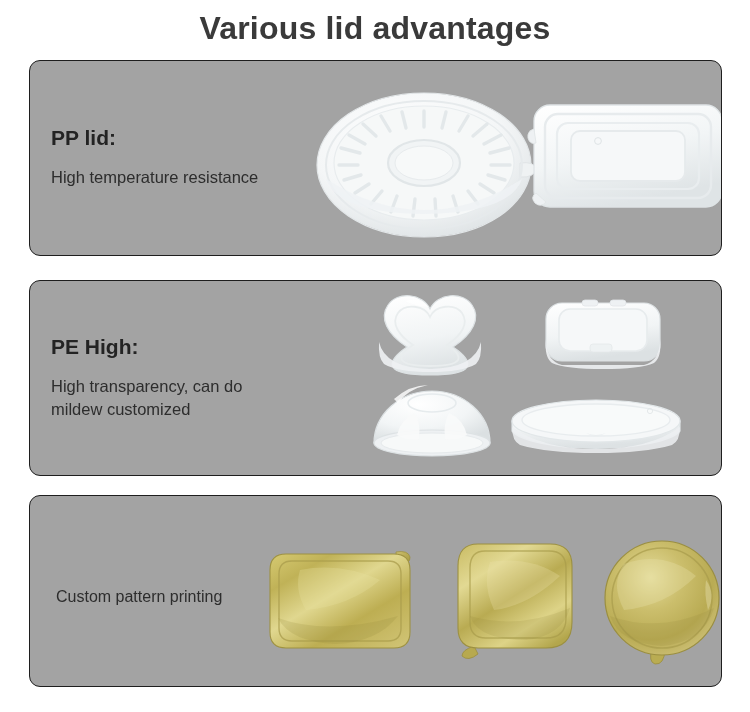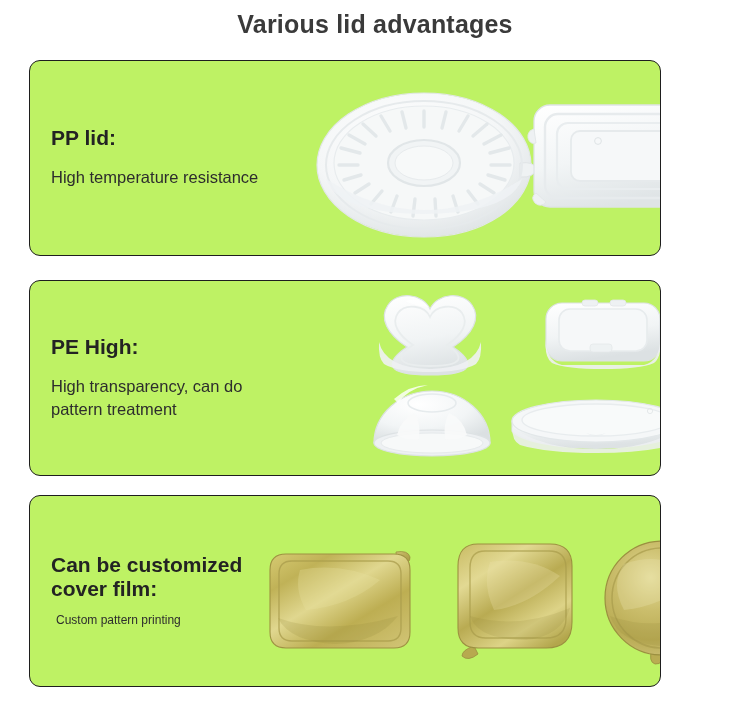--- a/index.html
+++ b/index.html
@@ -7,50 +7,50 @@
     width: 750px; height: 712px;
     background: #ffffff;
     font-family: "Liberation Sans", sans-serif;
     overflow: hidden;
   }
   .page { position: relative; width: 750px; height: 712px; background:#fff; }
 
   .page-title {
     position: absolute; top: 10px; left: 0; width: 750px;
     text-align: center;
-    font-size: 25px; font-weight: bold; color: #3a3a3a;
+    font-size: 32px; font-weight: bold; color: #3a3a3a;
     letter-spacing: .2px;
   }
 
   .panel {
     position: absolute;
-    left: 29px; width: 632px;
+    left: 29px; width: 693px;
     border: 1.4px solid #1e1e1e;
     border-radius: 11px;
-    background: #bef264;
+    background: #a3a3a3;
     overflow: hidden;
   }
   #panel-1 { top: 60px;  height: 196px; }
   #panel-2 { top: 280px; height: 196px; }
   #panel-3 { top: 495px; height: 192px; }
 
   .panel-text {
     position: absolute; left: 21px; top: 50%;
     transform: translateY(-50%);
     z-index: 5;
   }
   .panel-heading {
     font-size: 21px; font-weight: bold; color: #232323;
     line-height: 1.13; white-space: pre-line;
   }
   .panel-sub {
     font-size: 16.5px; color: #2d2d2d; line-height: 1.42;
     margin-top: 16px; white-space: pre-line;
   }
-  #panel-3 .panel-sub { margin-top: 12px; padding-left: 5px; font-size: 12px; }
+  #panel-3 .panel-sub { margin-top: 12px; padding-left: 5px; font-size: 16px; }
 
   .art { position: absolute; inset: 0; }
   .art svg { position: absolute; }
 </style>
 </head>
 <body>
 
 <div class="page">
 
   <div class="page-title">Various lid advantages</div>
@@ -121,21 +121,21 @@
         <path d="M8 50 q-7 2 -6 9 q2 7 8 5 z" fill="#eef1f3" stroke="#e2e6e8" stroke-width=".9"></path>
         <path d="M10 114 q-6 4 -1 10 q6 5 11 -1 z" fill="#eef1f3" stroke="#e2e6e8" stroke-width=".9"></path>
       </svg>
     </div>
   </div>
 
   <div class="panel" id="panel-2">
     <div class="panel-text">
       <div class="panel-heading">PE High:</div>
       <div class="panel-sub">High transparency, can do
-pattern treatment</div>
+mildew customized</div>
     </div>
 
     <div class="art">
 
       <svg style="left:325px; top:6px;" width="150" height="92" viewBox="0 0 150 92">
         <defs>
           <linearGradient id="hg" x1="0" y1="0" x2="0.2" y2="1">
             <stop offset="0%" stop-color="#ffffff"></stop>
             <stop offset="60%" stop-color="#f1f4f5"></stop>
             <stop offset="100%" stop-color="#dde2e4"></stop>
@@ -193,22 +193,20 @@
         <ellipse cx="92" cy="29" rx="74" ry="16" fill="#f8fafa" stroke="#e8ecee" stroke-width="1.4"></ellipse>
         <path d="M82 42 q10 6 20 0 q-10 4 -20 0 z" fill="#e9edef"></path>
         <circle cx="146" cy="20" r="2.6" fill="none" stroke="#e2e6e8" stroke-width=".9"></circle>
         <path d="M8 36 q30 22 84 22 q54 0 84 -22 q0 14 -8 18 q-28 8 -76 8 q-48 0 -76 -8 q-8 -4 -8 -18 z" fill="#edf0f2" opacity=".85"></path>
       </svg>
     </div>
   </div>
 
   <div class="panel" id="panel-3">
     <div class="panel-text">
-      <div class="panel-heading">Can be customized
-cover film:</div>
       <div class="panel-sub">Custom pattern printing</div>
     </div>
 
     <div class="art">
 
       <svg style="left:236px; top:52px;" width="160" height="110" viewBox="0 0 160 110">
         <defs>
           <linearGradient id="g1" x1="0" y1="0" x2="0.9" y2="1">
             <stop offset="0%" stop-color="#d6ca72"></stop>
             <stop offset="22%" stop-color="#c0b257"></stop>

